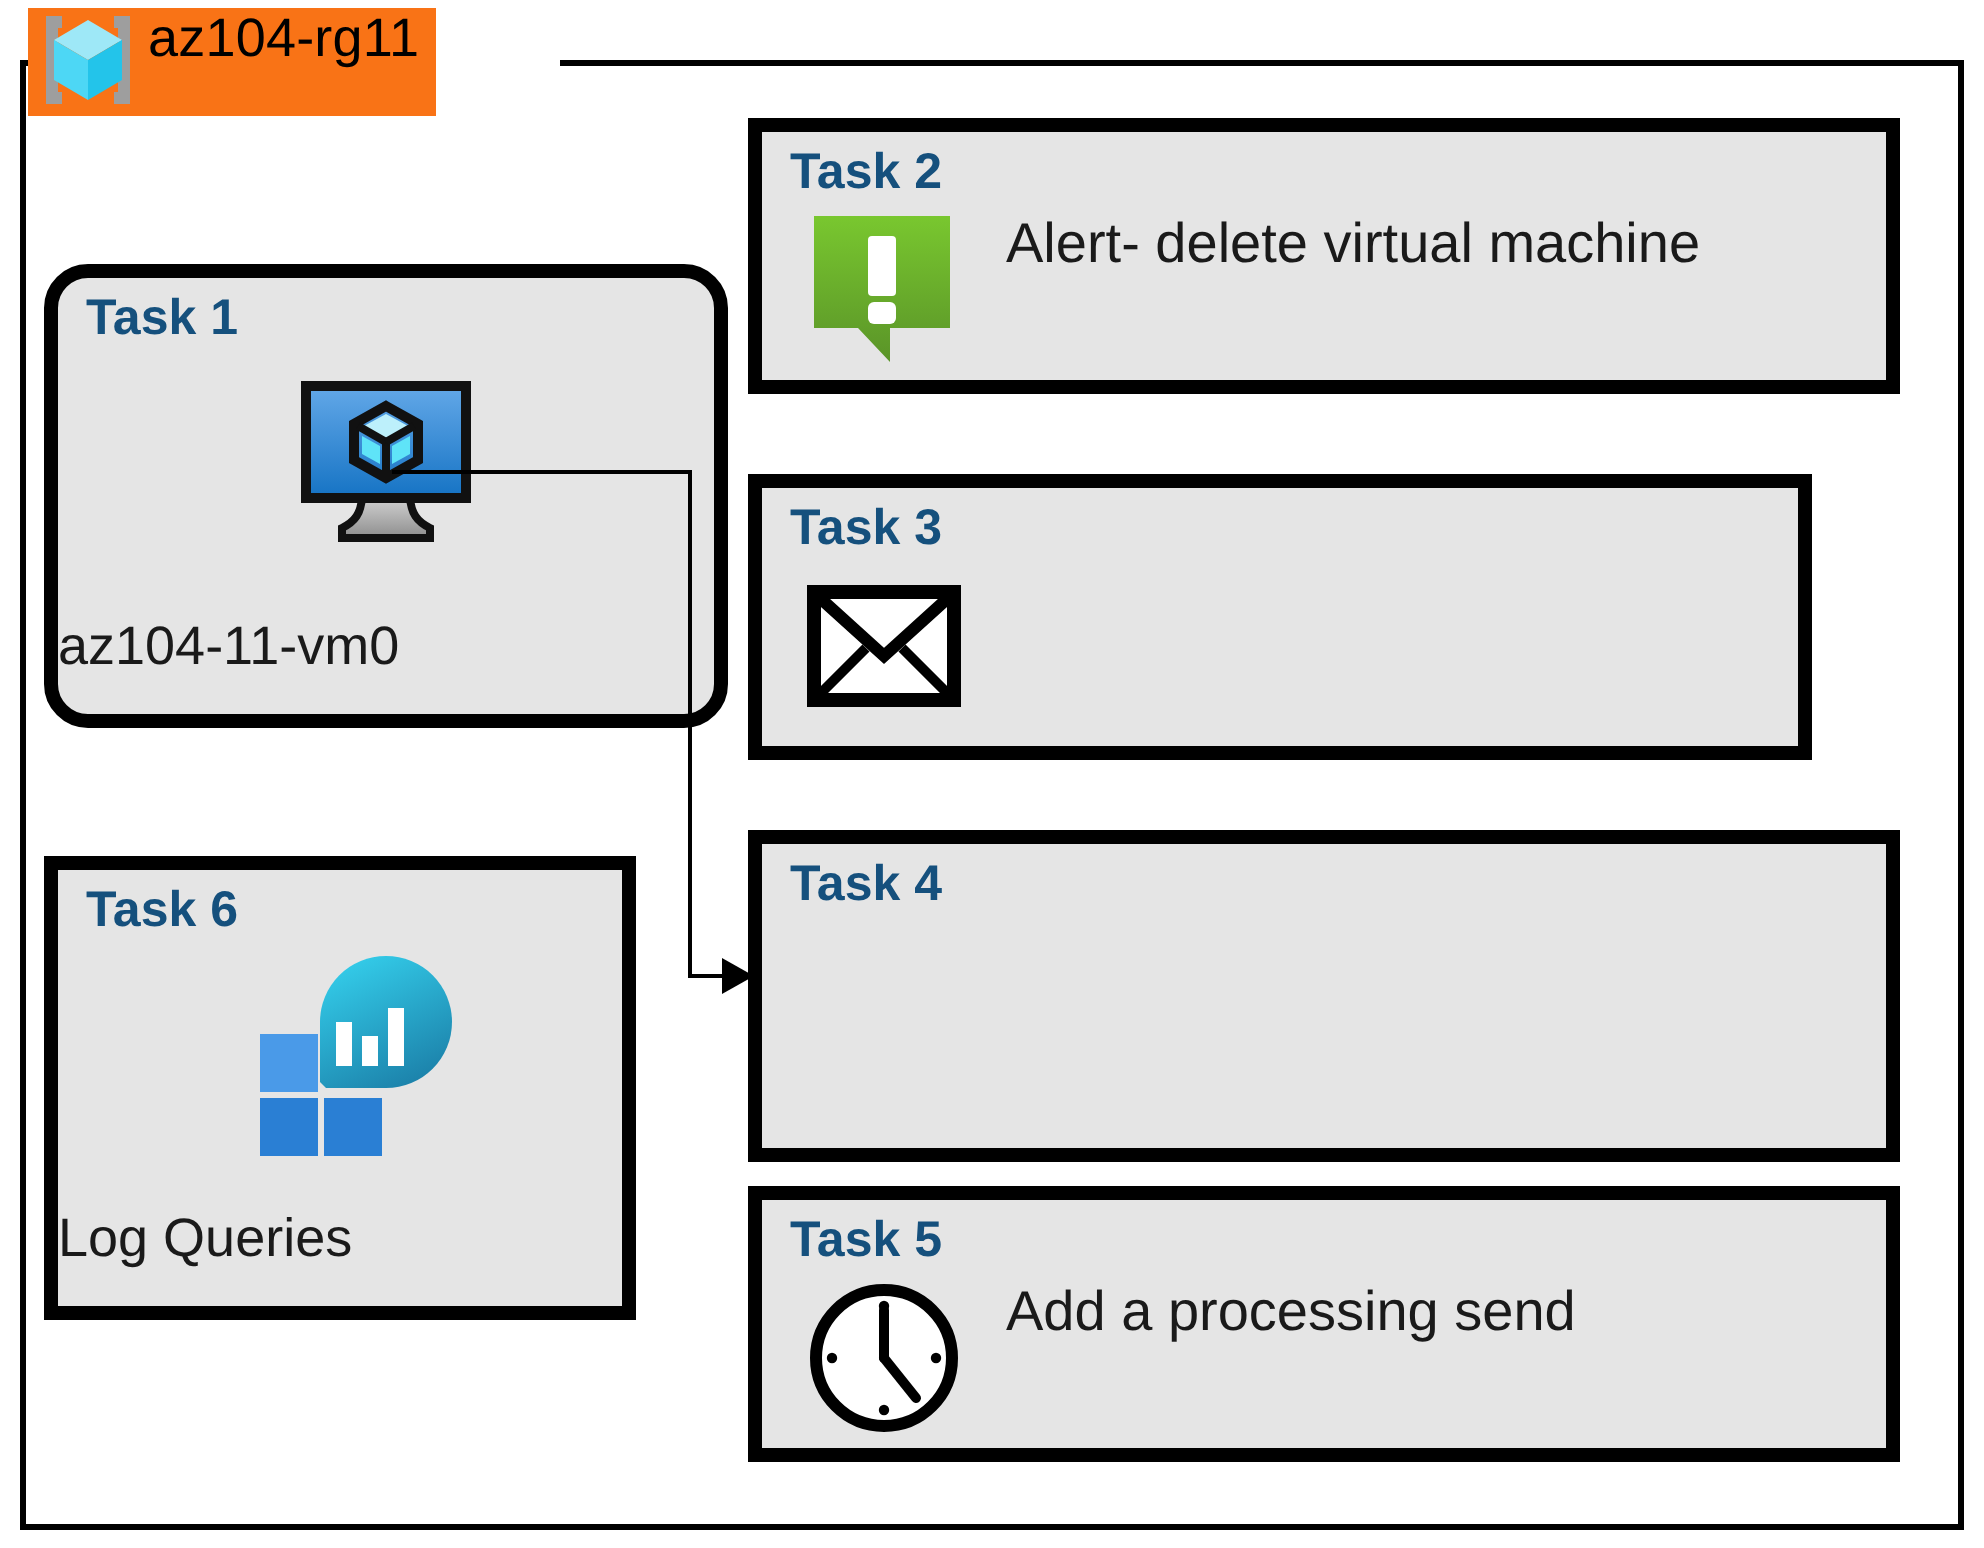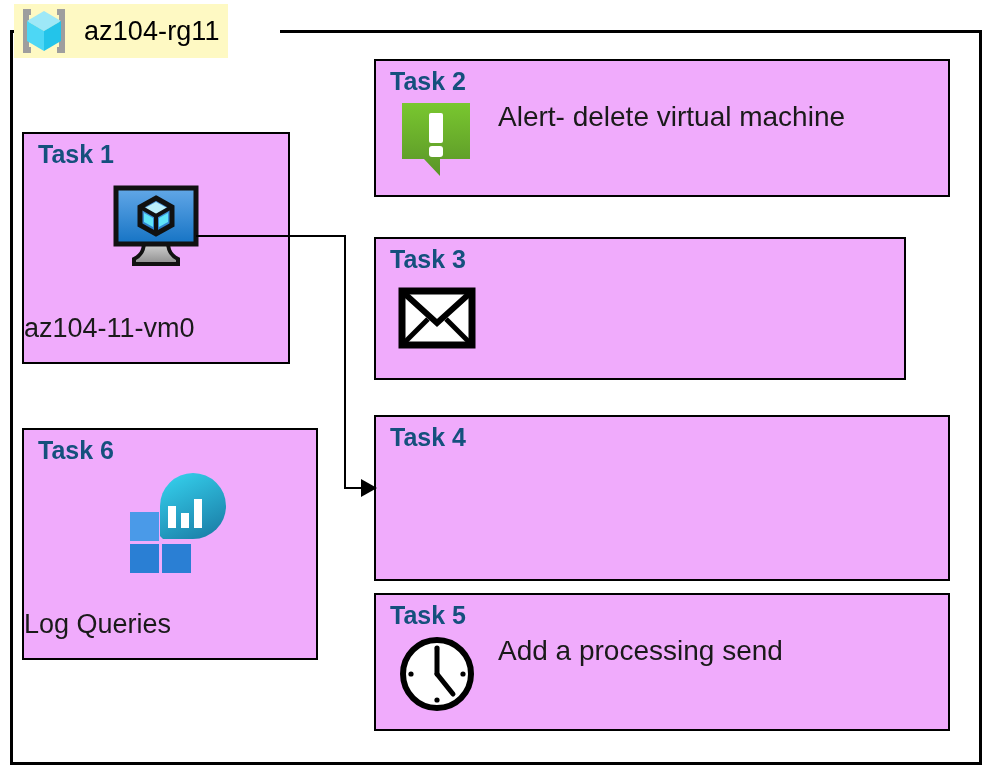--- a/index.html
+++ b/index.html
@@ -29,40 +29,38 @@
     position: absolute;
     left: 280px; top: 30px;
     width: 702px; height: 3px;
     background: #000000;
   }
   .rg-header {
     position: absolute;
     left: 14px; top: 4px;
     height: 54px;
     display: flex;
-    align-items: center;
-    gap: 10px;
-    background: #fef9c3;
+    background: #f97316;
     padding-right: 8px;
   }
   .rg-title {
     font-size: 27px;
     color: #000000;
     letter-spacing: .1px;
     white-space: nowrap;
   }
 
   
   .rg-icon { position: relative; width: 60px; height: 52px; flex: 0 0 auto; }
 
   
   .card {
     position: absolute;
-    background: #f0abfc;
-    border: 2px solid #000000;
+    background: #e5e5e5;
+    border: 7px solid #000000;
     padding-left: 32px;
   }
   .card-title {
     position: absolute;
     left: 14px; top: 6px;
     font-size: 25px;
     font-weight: bold;
     color: #15507d;
     white-space: nowrap;
   }
@@ -131,21 +129,21 @@
         <path d="M43 4 L51 4 L51 48 L43 48 L43 42 L45 42 L45 10 L43 10 Z" fill="#9e9e9e"></path>
 
         <path d="M30 6 L47 16 L30 26 L13 16 Z" fill="#9ee8f7"></path>
         <path d="M13 16 L30 26 L30 46 L13 36 Z" fill="#4dd7f5"></path>
         <path d="M47 16 L47 36 L30 46 L30 26 Z" fill="#23c4ea"></path>
       </svg>
     </div>
     <div class="rg-title">az104-rg11</div>
   </div>
 
-  <div class="card card-v" style="left:22px; top:132px; width:268px; height:232px;">
+  <div class="card card-v" style="left:22px; top:132px; width:342px; height:232px;border-radius:22px;">
     <div class="card-title">Task 1</div>
     <div class="card-icon">
       <svg width="96" height="86" viewBox="0 0 96 86">
         <defs>
           <linearGradient id="vmScreen" x1="0" y1="0" x2="0" y2="1">
             <stop offset="0" stop-color="#63a8e8"></stop>
             <stop offset="1" stop-color="#1573c4"></stop>
           </linearGradient>
           <linearGradient id="vmStand" x1="0" y1="0" x2="0" y2="1">
             <stop offset="0" stop-color="#d8d8d8"></stop>

